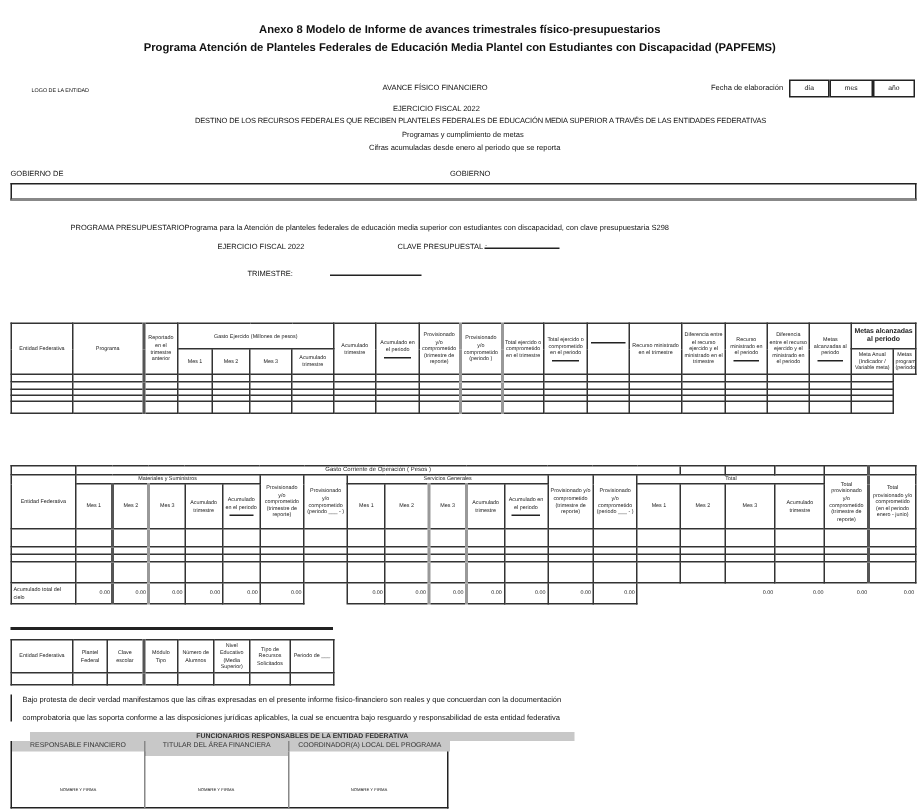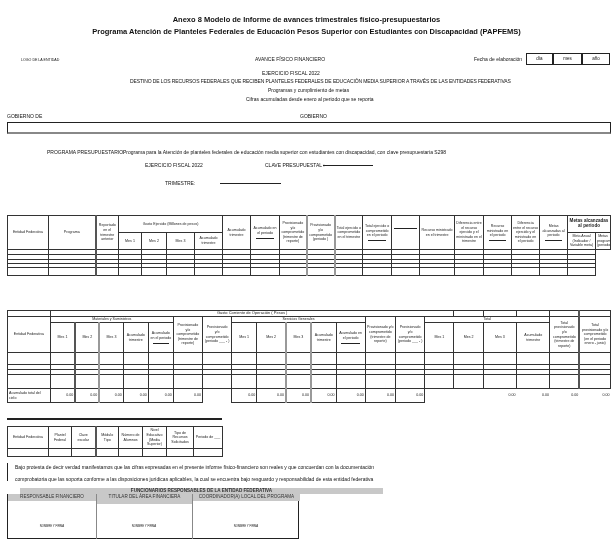--- a/index.html
+++ b/index.html
@@ -17,21 +17,21 @@
   .num { text-align: right; font-size: 3.6px; }
   .ul { display: block; margin: 1px auto 0; width: 70%; border-bottom: 1px solid #222; height: 2px; }
   .date-cell { position: absolute; top: 53px; height: 12px; border: 1px solid #222; font-size: 4.5px; text-align: center; line-height: 10px; }
   .line { position: absolute; border-bottom: 1px solid #222; height: 1px; }
   .sig-hdr { background: #c8c8c8; font-size: 4.6px; text-align: center; font-weight: bold; color: #333; }
 </style>
 </head>
 <body>
 
 <div class="abs t-title" style="top:15px;">Anexo 8 Modelo de Informe de avances trimestrales físico-presupuestarios</div>
-<div class="abs t-title" style="top:27px;">Programa Atención de Planteles Federales de Educación Pesos Superior con Estudiantes con Discapacidad (PAPFEMS)</div>
+<div class="abs t-title" style="top:27px;">Programa Atención de Planteles Federales de Educación Media Plantel con Estudiantes con Discapacidad (PAPFEMS)</div>
 
 <div class="abs t-xs" style="left:21px;top:58px;">LOGO DE LA ENTIDAD</div>
 <div class="abs t-hdr" style="left:255px;top:56px;">AVANCE FÍSICO FINANCIERO</div>
 <div class="abs t-hdr" style="left:262px;top:70px;">EJERCICIO FISCAL 2022</div>
 <div class="abs t-hdr" style="left:130px;top:78px;letter-spacing:-0.1px;">DESTINO DE LOS RECURSOS FEDERALES QUE RECIBEN PLANTELES FEDERALES DE EDUCACIÓN MEDIA SUPERIOR A TRAVÉS DE LAS ENTIDADES FEDERATIVAS</div>
 <div class="abs t-hdr" style="left:268px;top:87px;">Programas y cumplimiento de metas</div>
 <div class="abs t-hdr" style="left:246px;top:96px;">Cifras acumuladas desde enero al periodo que se reporta</div>
 
 <div class="abs t-hdr" style="left:474px;top:56px;">Fecha de elaboración</div>
 <div class="date-cell" style="left:526px;width:27px;">día</div>

